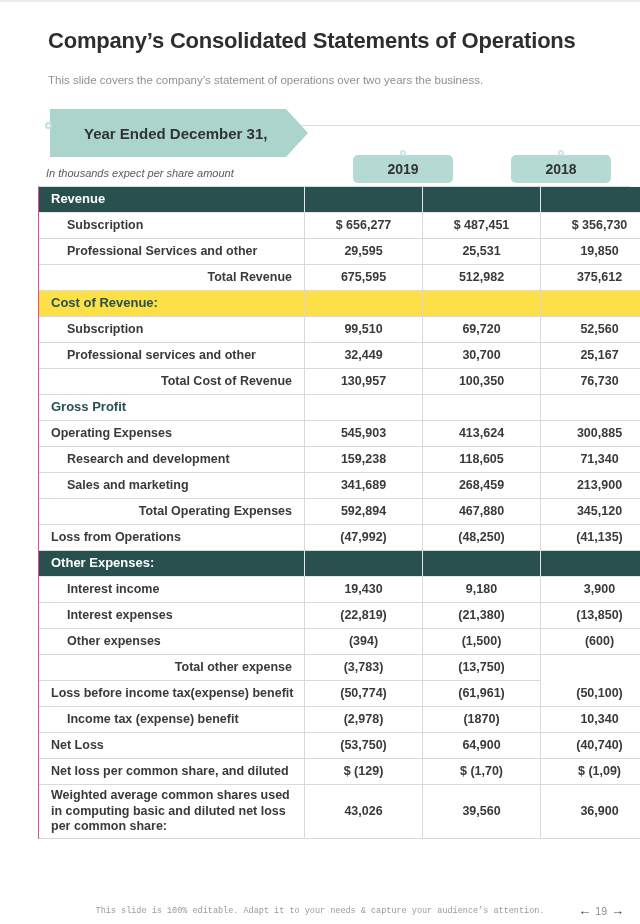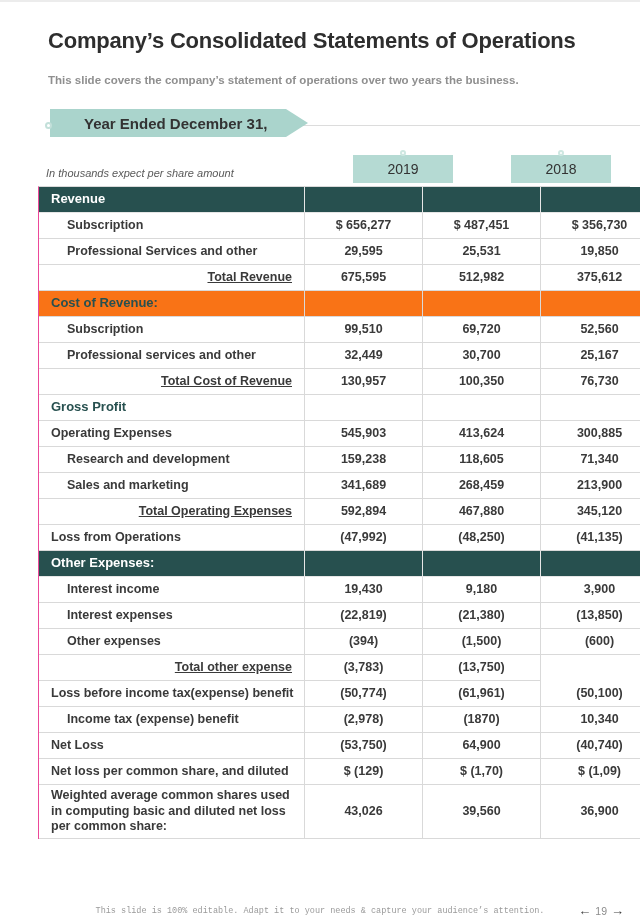--- a/index.html
+++ b/index.html
@@ -16,33 +16,33 @@
     padding-left: 28px;
   }
   
   .title {
     padding: 26px 20px 0 20px;
     font-size: 22px; font-weight: 700; color: #2e2e2e;
     letter-spacing: -0.2px;
   }
   .subtitle {
     padding: 20px 20px 0 20px;
-    font-size: 11.5px; color: #8f8f8f; font-weight: 700;
+    font-size: 11.5px; color: #8f8f8f; font-weight: 400;
   }
   
   .banner-wrap {
     position: relative; margin-top: 23px; height: 34px;
   }
   .banner-line {
     position: absolute; top: 16px; left: 250px; right: 0;
     height: 1px; background: #dcdcdc;
   }
   .banner {
     position: absolute; left: 22px; top: 0;
-    width: 258px; height: 28px;
+    width: 258px; height: 48px;
     background: #aad4cc;
     clip-path: polygon(0 0, calc(100% - 22px) 0, 100% 50%, calc(100% - 22px) 100%, 0 100%);
     display: flex; align-items: center;
     padding-left: 34px;
     font-size: 15px; font-weight: 700; color: #333333;
   }
   .banner-dot {
     position: absolute; left: 17px; top: 13px;
     width: 7px; height: 7px; border-radius: 50%;
     background: #ffffff; border: 2px solid #c3e0da;
@@ -53,23 +53,23 @@
     display: grid; grid-template-columns: 266px 118px 118px 118px;
     height: 36px; align-items: center; gap: 40px;
   }
   .table-note {
     font-size: 11px; font-style: italic; color: #595959;
     padding-left: 8px; align-self: end; padding-bottom: 4px;
   }
   .year-cell { display: flex; justify-content: center; align-items: flex-end; height: 36px; }
   .year-pill {
     position: relative; width: 100px; height: 28px;
-    background: #b5dad3; border-radius: 0;
+    background: #b5dad3; border-radius: 5px;
     display: flex; align-items: center; justify-content: center;
-    font-size: 14px; font-weight: 400; color: #333333;
+    font-size: 14px; font-weight: 700; color: #333333;
   }
   .year-pill .pill-dot {
     position: absolute; top: -5px; left: 50%; transform: translateX(-50%);
     width: 6px; height: 6px; border-radius: 50%;
     background: #ffffff; border: 2px solid #cde7e1;
   }
   
   .table {
     margin: 3px 10px 0 10px;
     border-left: 1px solid #ec4899;
@@ -87,26 +87,26 @@
     padding: 3px 8px;
     line-height: 1.25;
   }
   .cell.value { justify-content: center; text-align: center; }
   
   .trow.section-dark .cell {
     background: #27504f; color: #ffffff; font-size: 13px;
     border-right-color: #e6e6e6; border-bottom-color: #e6e6e6;
   }
   .trow.section-dark .cell.label { padding-left: 12px; }
-  .trow.section-light .cell { background: #f97316; }
+  .trow.section-light .cell { background: #fde047; }
   .trow.section-light .cell.label { color: #27504f; font-size: 13px; padding-left: 12px; }
   .trow.gross .cell.label { color: #27504f; font-size: 13px; padding-left: 12px; }
   .trow.item .cell.label { padding-left: 28px; }
   .trow.plain .cell.label { padding-left: 12px; }
-  .trow.total .cell.label { justify-content: flex-end; padding-right: 12px; text-align: right; text-decoration: underline; }
+  .trow.total .cell.label { justify-content: flex-end; padding-right: 12px; text-align: right; }
   
   .footer-note {
     position: absolute; bottom: 8px; left: 0; right: 0;
     text-align: center;
     font-size: 8.5px; color: #9a9a9a; font-family: Liberation Mono, monospace;
   }
   .pagination {
     position: absolute; bottom: 6px; right: 16px;
     display: flex; align-items: center; gap: 4px;
     font-size: 11px;

